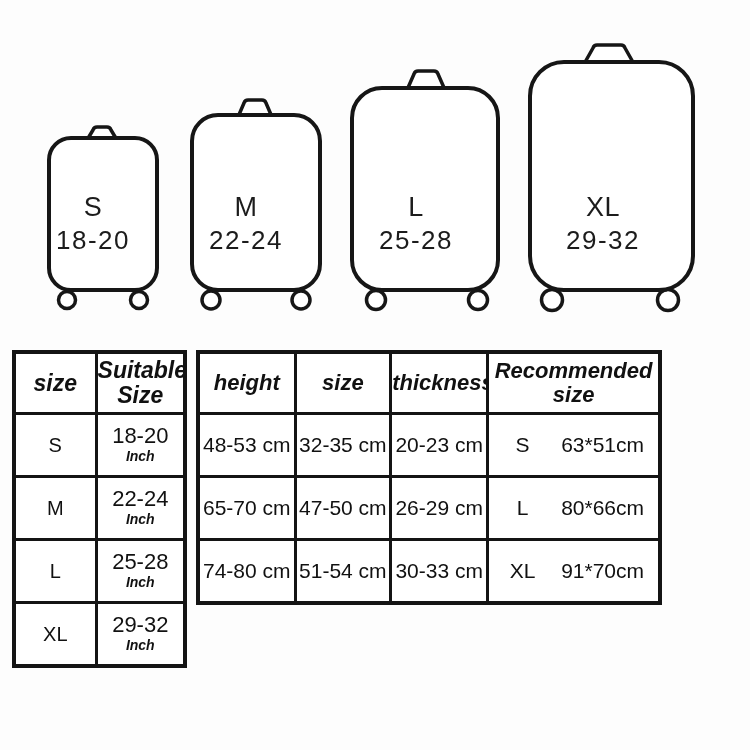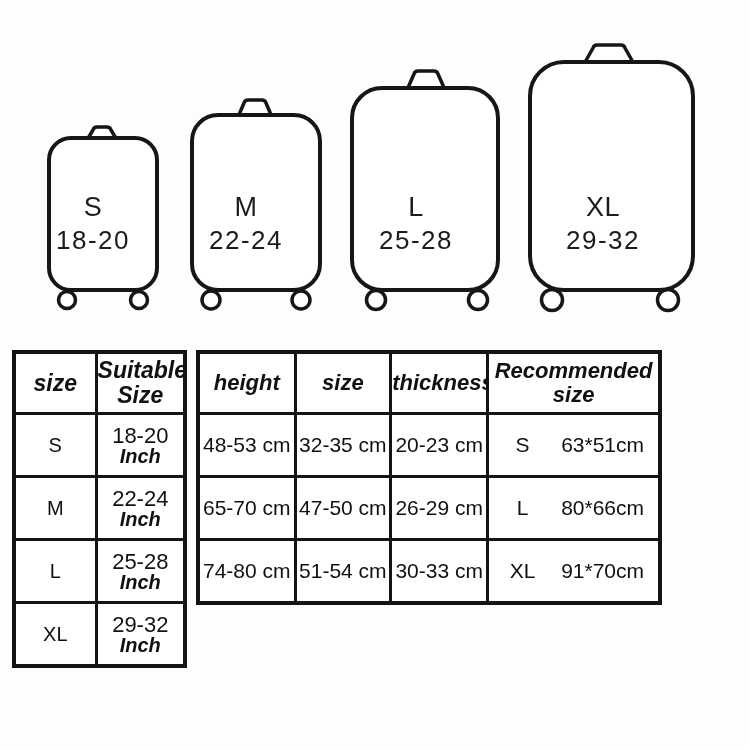--- a/index.html
+++ b/index.html
@@ -104,21 +104,21 @@
   .size-table td.letter { font-size: 20px; }
   .range-num {
     display: block;
     font-size: 22px;
     line-height: 23px;
   }
   .range-unit {
     display: block;
     font-style: italic;
     font-weight: bold;
-    font-size: 20px;
+    font-size: 14px;
     line-height: 19px;
   }
   .rec {
     display: flex;
     justify-content: center;
     align-items: center;
   }
   .rec-size {
     width: 58px;
     text-align: center;

